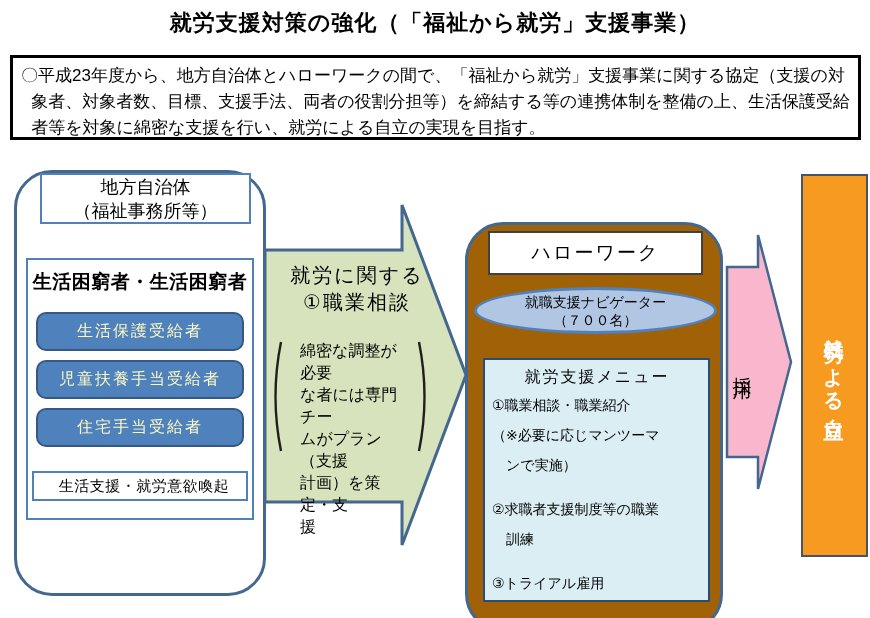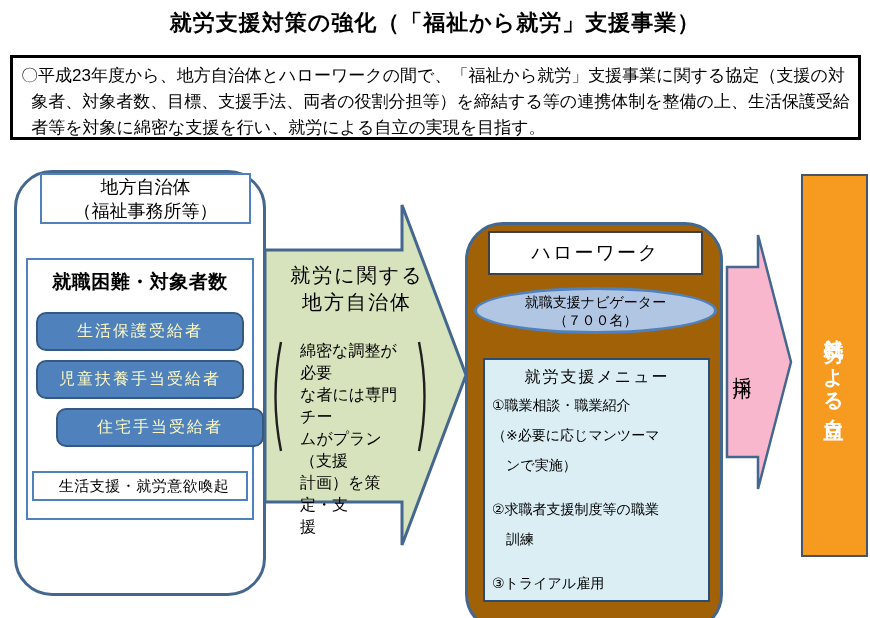--- a/index.html
+++ b/index.html
@@ -21,21 +21,21 @@
                border:2.5px solid #4f81bd;box-sizing:border-box;background:#fff;
                text-align:center;font-size:18px;line-height:24px;white-space:pre-line;
                display:flex;align-items:center;justify-content:center;}
   .group-frame{position:absolute;left:9px;top:85px;width:228px;height:262px;
                border:2px solid #4f81bd;box-sizing:border-box;background:#fff;}
   .group-title{margin-top:9px;text-align:center;font-size:19px;font-weight:bold;letter-spacing:0.5px;}
   .btn{position:absolute;left:8px;width:208px;height:39px;border:2px solid #36597f;
        border-radius:10px;background:#4f81bd;color:#fef9c3;box-sizing:border-box;
        display:flex;align-items:center;justify-content:center;
        font-size:16px;letter-spacing:2px;}
-  .btn.b0{top:52px;} .btn.b1{top:100px;} .btn.b2{top:148px;margin-left:20px;}
+  .btn.b0{top:52px;} .btn.b1{top:100px;} .btn.b2{top:148px;}
   .group-footer{position:absolute;left:4px;top:211px;width:216px;height:30px;
                 border:2px solid #4f81bd;box-sizing:border-box;background:#fff;
                 display:flex;align-items:center;justify-content:center;
                 font-size:15px;letter-spacing:0.5px;padding-left:8px;}
 
   
   .arrow-green{position:absolute;left:264px;top:200px;width:206px;height:350px;}
   .arrow-label{position:absolute;left:272px;top:262px;width:170px;text-align:center;
                font-size:20px;line-height:27px;letter-spacing:2px;white-space:pre-line;}
   .note{position:absolute;left:268px;top:338px;width:164px;height:117px;}
@@ -81,33 +81,33 @@
   <div class="title">就労支援対策の強化（「福祉から就労」支援事業）</div>
 
   <div class="summary">
     <p class="summary-text">〇平成23年度から、地方自治体とハローワークの間で、「福祉から就労」支援事業に関する協定（支援の対象者、対象者数、目標、支援手法、両者の役割分担等）を締結する等の連携体制を整備の上、生活保護受給者等を対象に綿密な支援を行い、就労による自立の実現を目指す。</p>
   </div>
 
   <div class="panel-left">
     <div class="muni-header">地方自治体
 （福祉事務所等）</div>
     <div class="group-frame">
-      <div class="group-title">就職困難・対象者数</div>
+      <div class="group-title">生活困窮者・生活困窮者</div>
       <div class="btn b0">生活保護受給者</div>
       <div class="btn b1">児童扶養手当受給者</div>
       <div class="btn b2">住宅手当受給者</div>
       <div class="group-footer">生活支援・就労意欲喚起</div>
     </div>
   </div>
 
   <svg class="arrow-green" viewBox="0 0 206 350" xmlns="http://www.w3.org/2000/svg">
     <polygon points="1,50 138,50 138,5 202,175 138,345 138,302 1,302" fill="#d6e3bc" stroke="#44678f" stroke-width="3" stroke-linejoin="miter"></polygon>
   </svg>
   <div class="arrow-label">就労に関する
-地方自治体</div>
+①職業相談</div>
 
   <div class="note">
     <svg class="note-svg" viewBox="0 0 164 117" xmlns="http://www.w3.org/2000/svg">
       <path d="M13,4 Q2,58.5 13,113" fill="none" stroke="#1f1f1f" stroke-width="2.4"></path>
       <path d="M151,4 Q162,58.5 151,113" fill="none" stroke="#1f1f1f" stroke-width="2.4"></path>
     </svg>
     <div class="note-text">綿密な調整が必要
 な者には専門チー
 ムがプラン（支援
 計画）を策定・支

